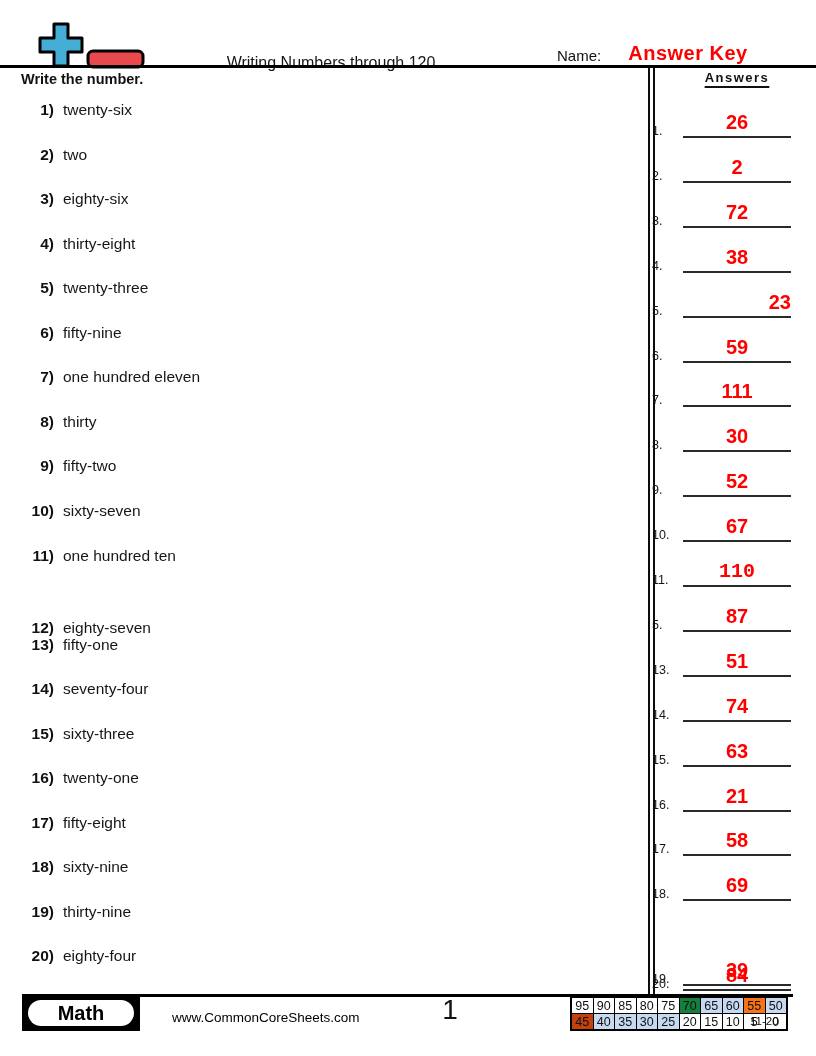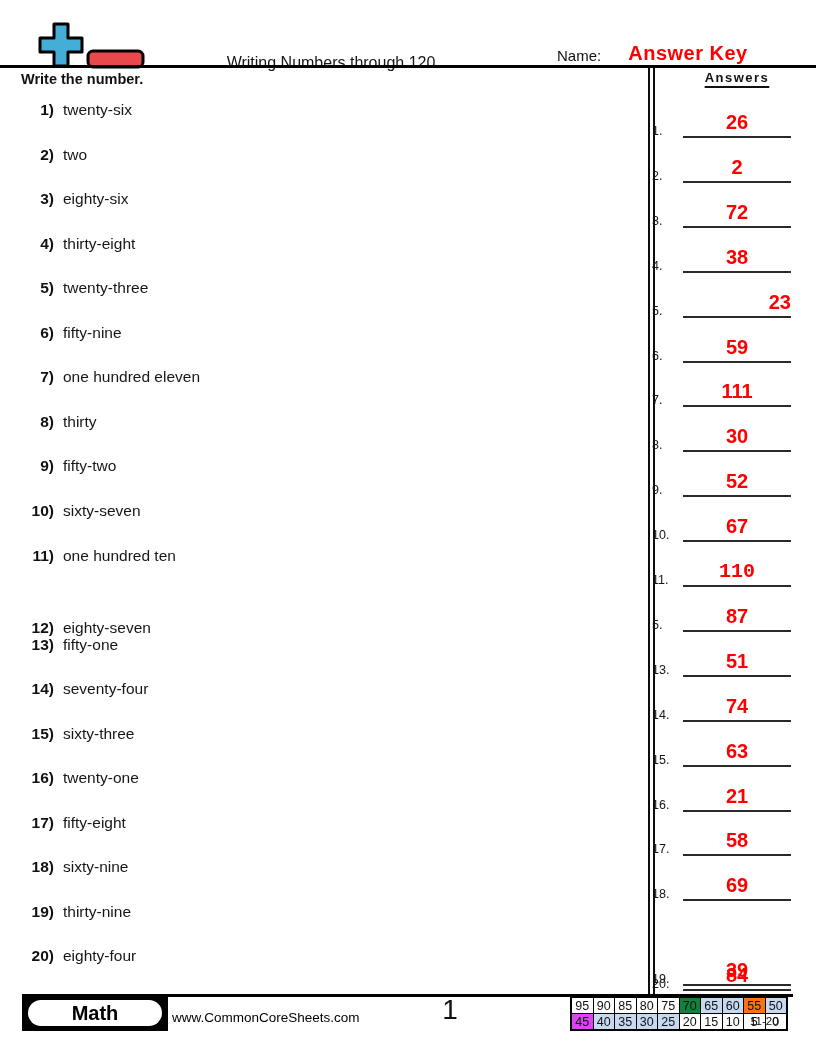--- a/index.html
+++ b/index.html
@@ -40,21 +40,21 @@
     font-size:13px; font-weight:bold; letter-spacing:1.5px;
     text-decoration:underline; text-decoration-thickness:2px; text-underline-offset:4px;
   }
   .ans-row { position:absolute; left:648px; width:146px; height:28px; }
   .ans-num { position:absolute; left:4px; bottom:0; font-size:12.5px; color:#161616; }
   .ans-line { position:absolute; left:35px; right:3px; bottom:0; height:0; border-bottom:2px solid #2a2a2a; }
   .ans-value { position:absolute; left:35px; right:3px; bottom:4px; text-align:center; font-size:20px; font-weight:bold; }
 
   
   .footer-line { position:absolute; left:22px; top:994px; width:771px; height:3px; background:#000; }
-  .subject-badge { position:absolute; left:22px; top:995px; width:146px; height:36px; background:#000; }
+  .subject-badge { position:absolute; left:22px; top:995px; width:118px; height:36px; background:#000; }
   .subject-pill {
     position:absolute; left:6px; top:5px; right:6px; bottom:5px; background:#fff; border-radius:14px;
     display:flex; align-items:center; justify-content:center;
     font-size:20px; font-weight:bold; color:#000;
   }
   .website { position:absolute; left:172px; top:1010px; font-size:13.5px; color:#000000; }
   .page-number { position:absolute; left:400px; top:994px; width:100px; text-align:center; font-size:28px; }
   .score-label-1 { position:absolute; right:0; top:998px; font-size:11.5px; width:66px; }
   .score-label-2 { position:absolute; right:0; top:1015px; font-size:11.5px; width:66px; }
   table.score { position:absolute; left:570px; top:996px; border-collapse:collapse; border:2px solid #000; }
@@ -285,21 +285,21 @@
           <td>85</td>
           <td>80</td>
           <td>75</td>
           <td style="background: #15803d;">70</td>
           <td style="background: rgb(198, 217, 241);">65</td>
           <td style="background: rgb(198, 217, 241);">60</td>
           <td style="background: #f97316;">55</td>
           <td style="background: rgb(198, 217, 241);">50</td>
         </tr>
         <tr>
-          <td style="background: #d946ef;">45</td>
+          <td style="background: #c2410c;">45</td>
           <td style="background: rgb(198, 217, 241);">40</td>
           <td style="background: rgb(198, 217, 241);">35</td>
           <td style="background: rgb(198, 217, 241);">30</td>
           <td style="background: rgb(198, 217, 241); margin-top: 8px;">25</td>
           <td>20</td>
           <td>15</td>
           <td>10</td>
           <td>5</td>
           <td>0</td>
         </tr>

